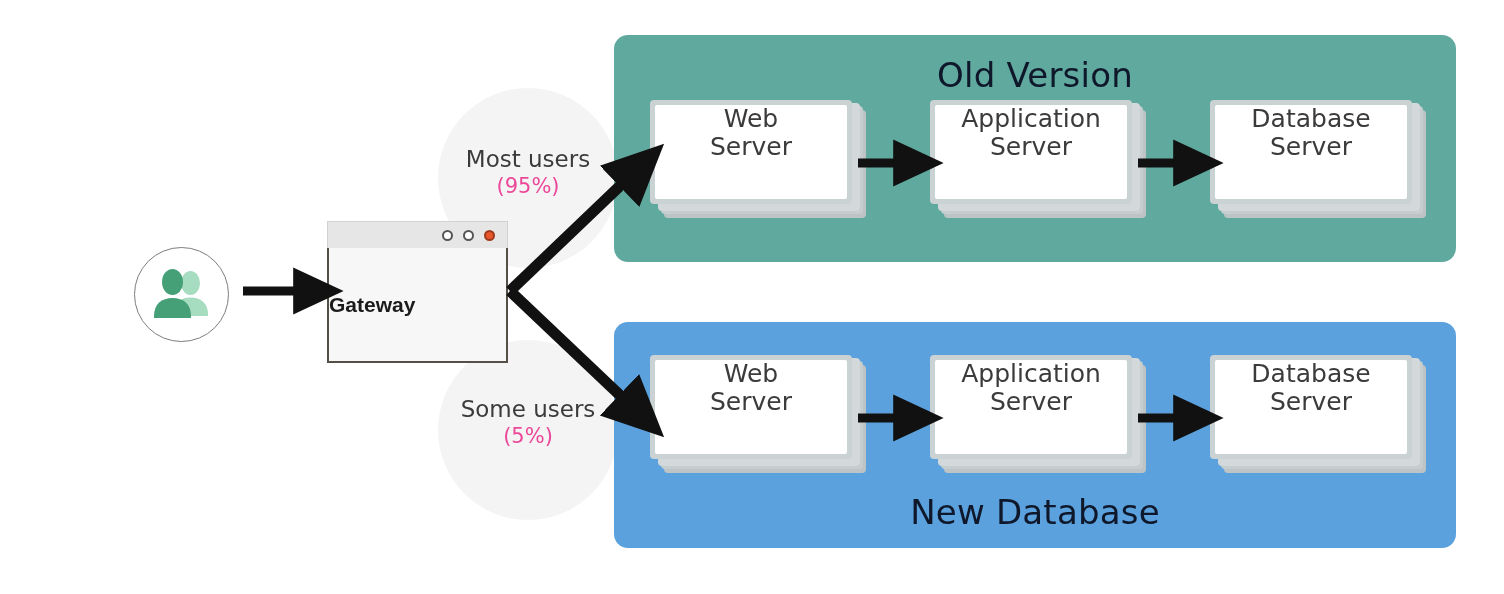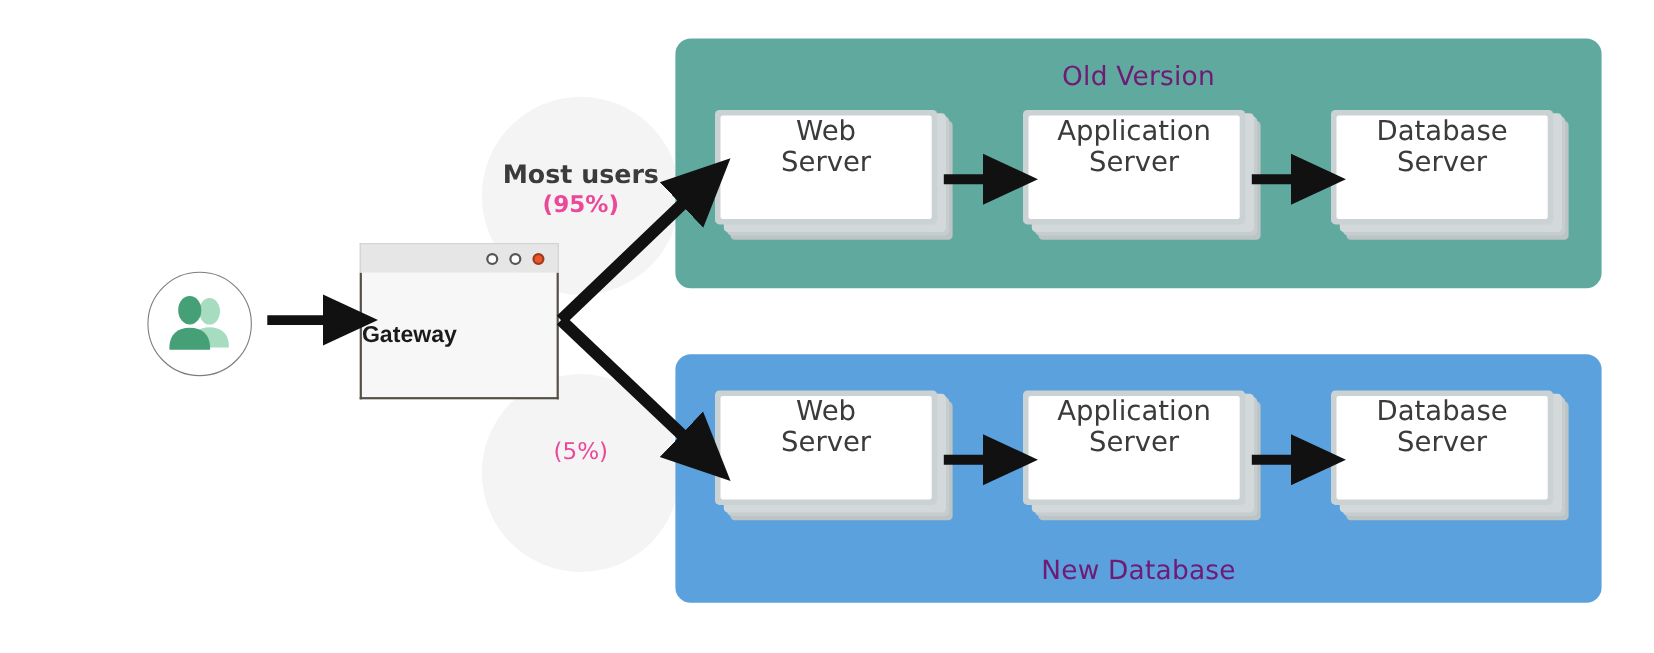--- a/index.html
+++ b/index.html
@@ -36,22 +36,22 @@
     top: 322px;
     width: 842px;
     height: 226px;
     background: #5aa1dd;
   }
   .panel-label {
     position: absolute;
     left: 0;
     width: 100%;
     text-align: center;
-    color: #701a75;
-    font-size: 24px;
+    color: #0f172a;
+    font-size: 34px;
     font-family: "DejaVu Sans", sans-serif;
     letter-spacing: 0.2px;
     white-space: nowrap;
   }
   #panel-old .panel-label { top: 20px; }
   #panel-new .panel-label { bottom: 16px; }
 
   
   .server {
     position: absolute;
@@ -175,21 +175,21 @@
   
   .branch-label {
     position: absolute;
     width: 200px;
     text-align: center;
     font-family: "DejaVu Sans", sans-serif;
     color: #3b3b3b;
   }
   .branch-label .main { font-size: 23px; display: block; }
   .branch-label .pct  { font-size: 21px; display: block; color: #ec4899; margin-top: 2px; }
-  #label-most { left: 428px; top: 146px; font-weight: bold; }
+  #label-most { left: 428px; top: 146px; }
   #label-some { left: 428px; top: 396px; }
 
   
   #arrows {
     position: absolute;
     left: 0;
     top: 0;
     width: 1504px;
     height: 594px;
     pointer-events: none;
@@ -303,20 +303,21 @@
       <ellipse cx="37.5" cy="34" rx="10.5" ry="13" fill="#46a077"></ellipse>
       <path d="M19 68 C19 56 26.5 50 37.5 50 C48.5 50 56 56 56 68 L56 70 L19 70 Z" fill="#46a077"></path>
     </svg>
   </div>
 
   <div class="branch-label" id="label-most">
     <span class="main">Most users</span>
     <span class="pct">(95%)</span>
   </div>
   <div class="branch-label" id="label-some">
+    <span class="main">Some users</span>
     <span class="pct">(5%)</span>
   </div>
 
   <svg id="arrows">
     <defs>
       <marker id="ah" markerWidth="6" markerHeight="6" refX="3.2" refY="3" orient="auto" markerUnits="strokeWidth">
         <path d="M0,0.4 L5.6,3 L0,5.6 Z" fill="#111111"></path>
       </marker>
     </defs>
 

